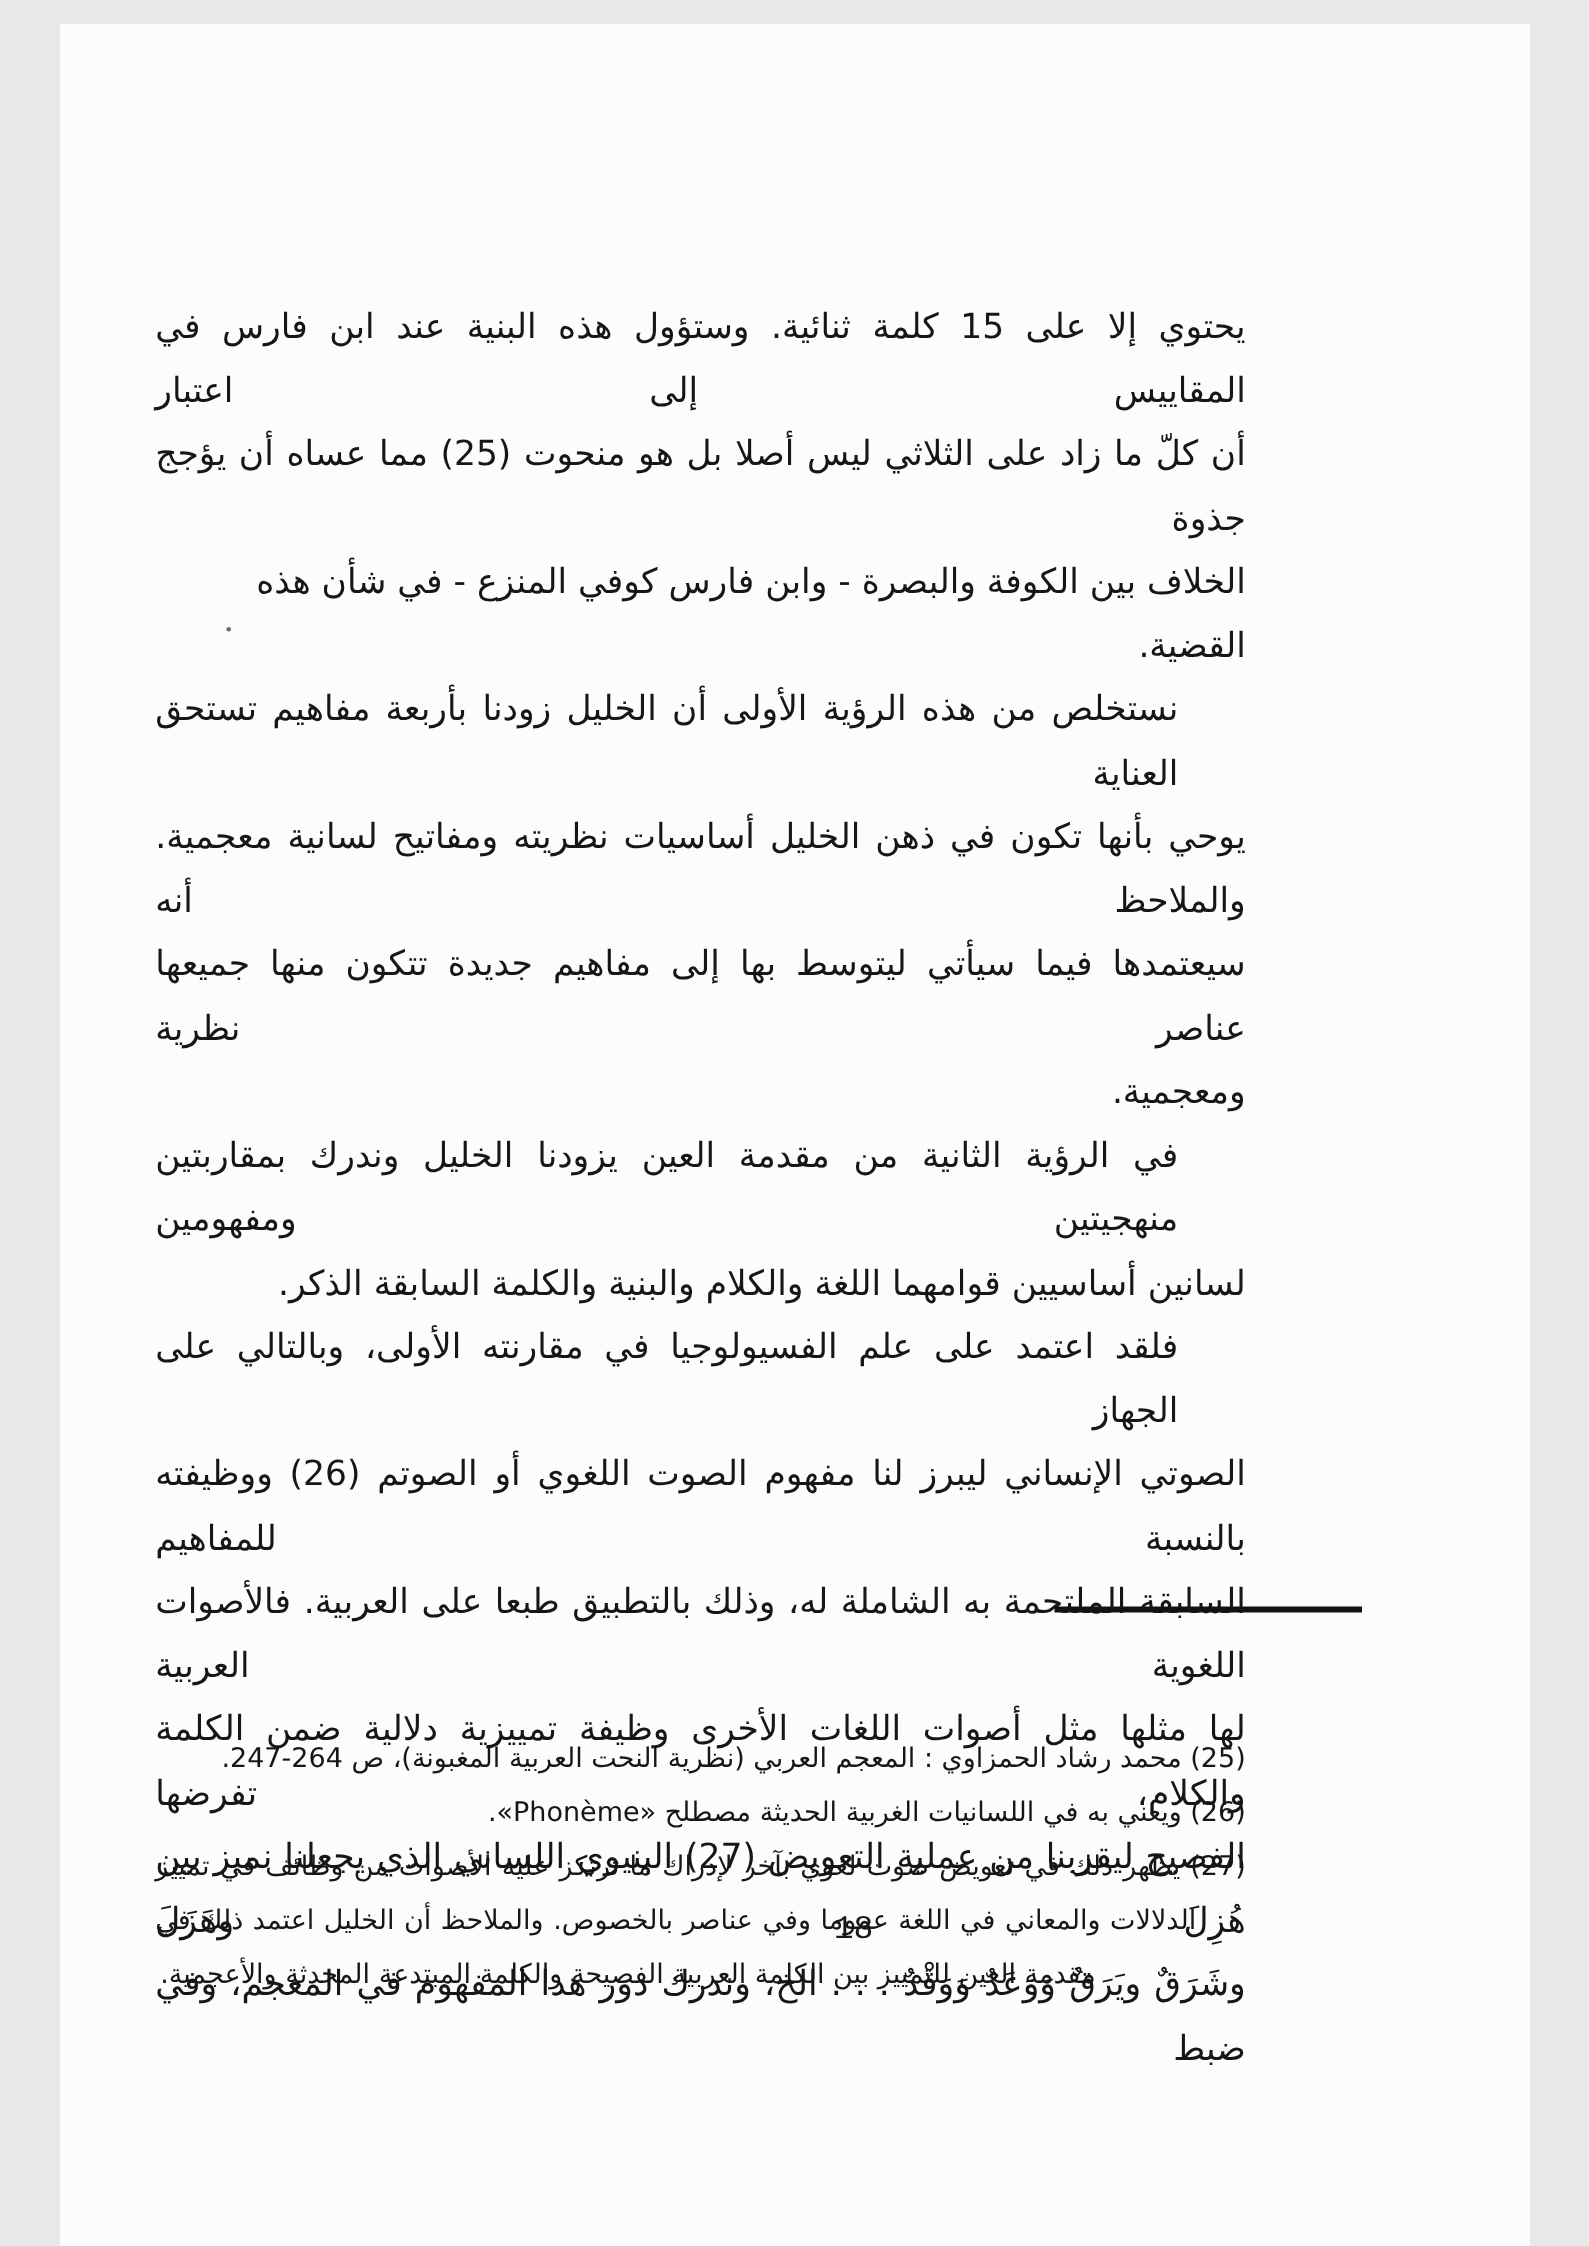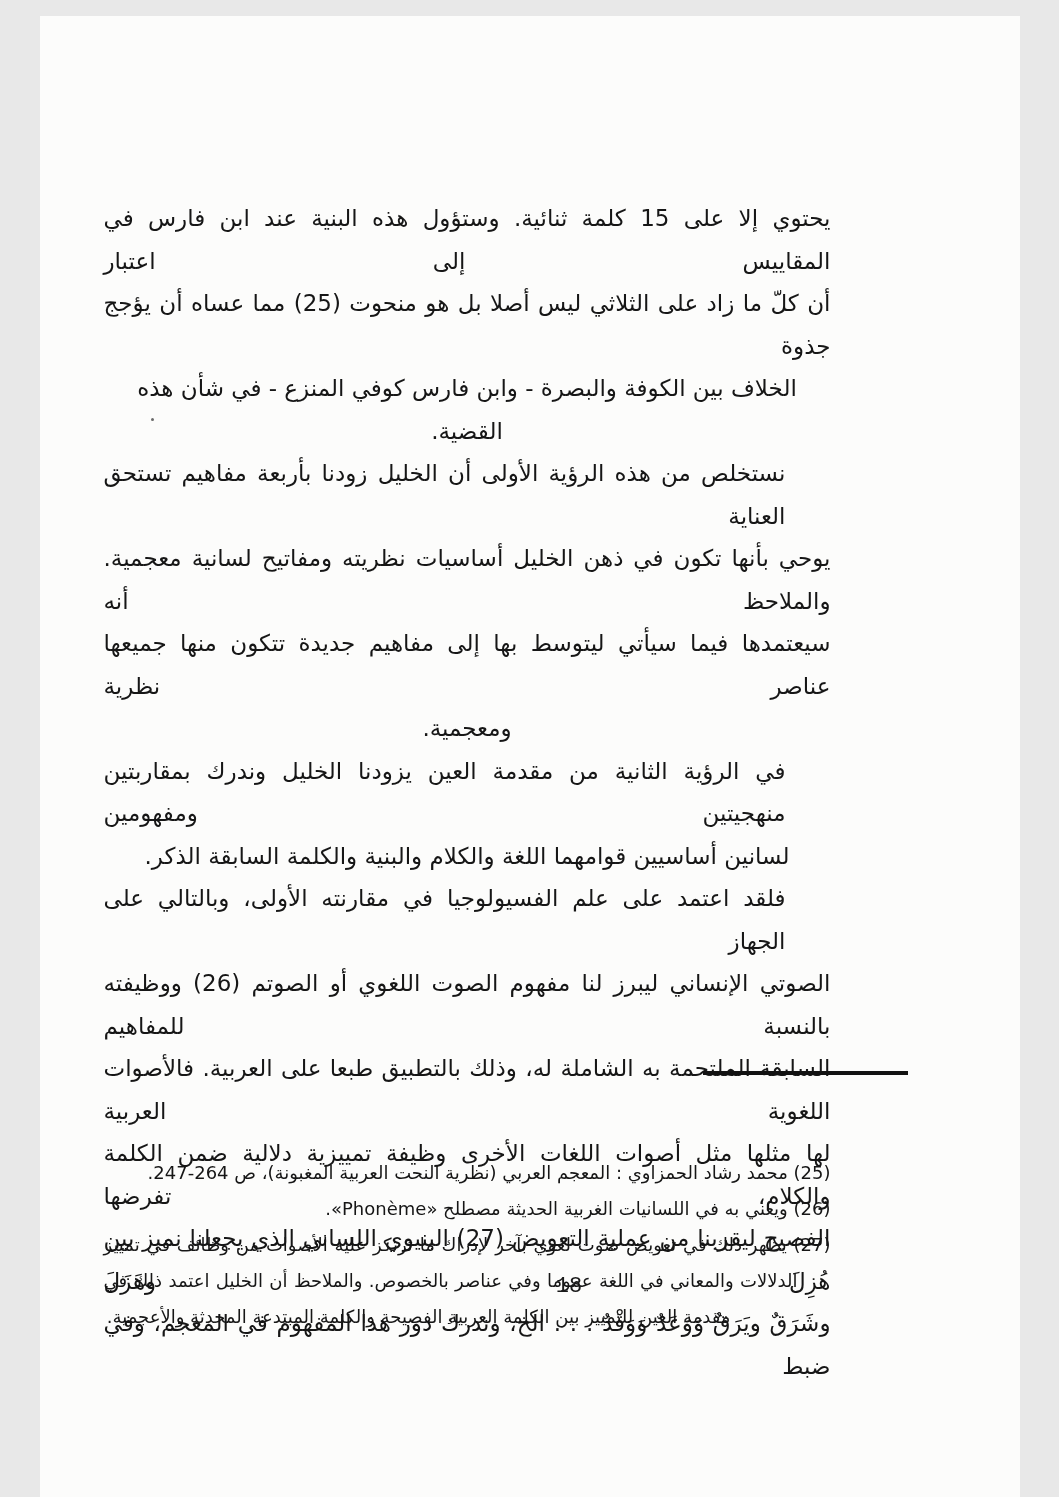--- a/index.html
+++ b/index.html
@@ -23,21 +23,21 @@
     font-size:23px;
     line-height:42.5px;
     letter-spacing:0;
   }
   .line{white-space:normal;}
   .line.justify{
     text-align:justify;
     text-align-last:justify;
     text-justify:inter-word;
   }
-  .line.end{text-align:center;}
+  .line.end{text-align:right;}
   .line.indent{padding-right:45px;}
   .fn-sep{
     position:absolute;
     top:1055px;left:663px;
     width:205px;height:4px;
     background:#121212;
   }
   .footnotes{
     position:absolute;
     top:1139px;right:189px;width:727px;

